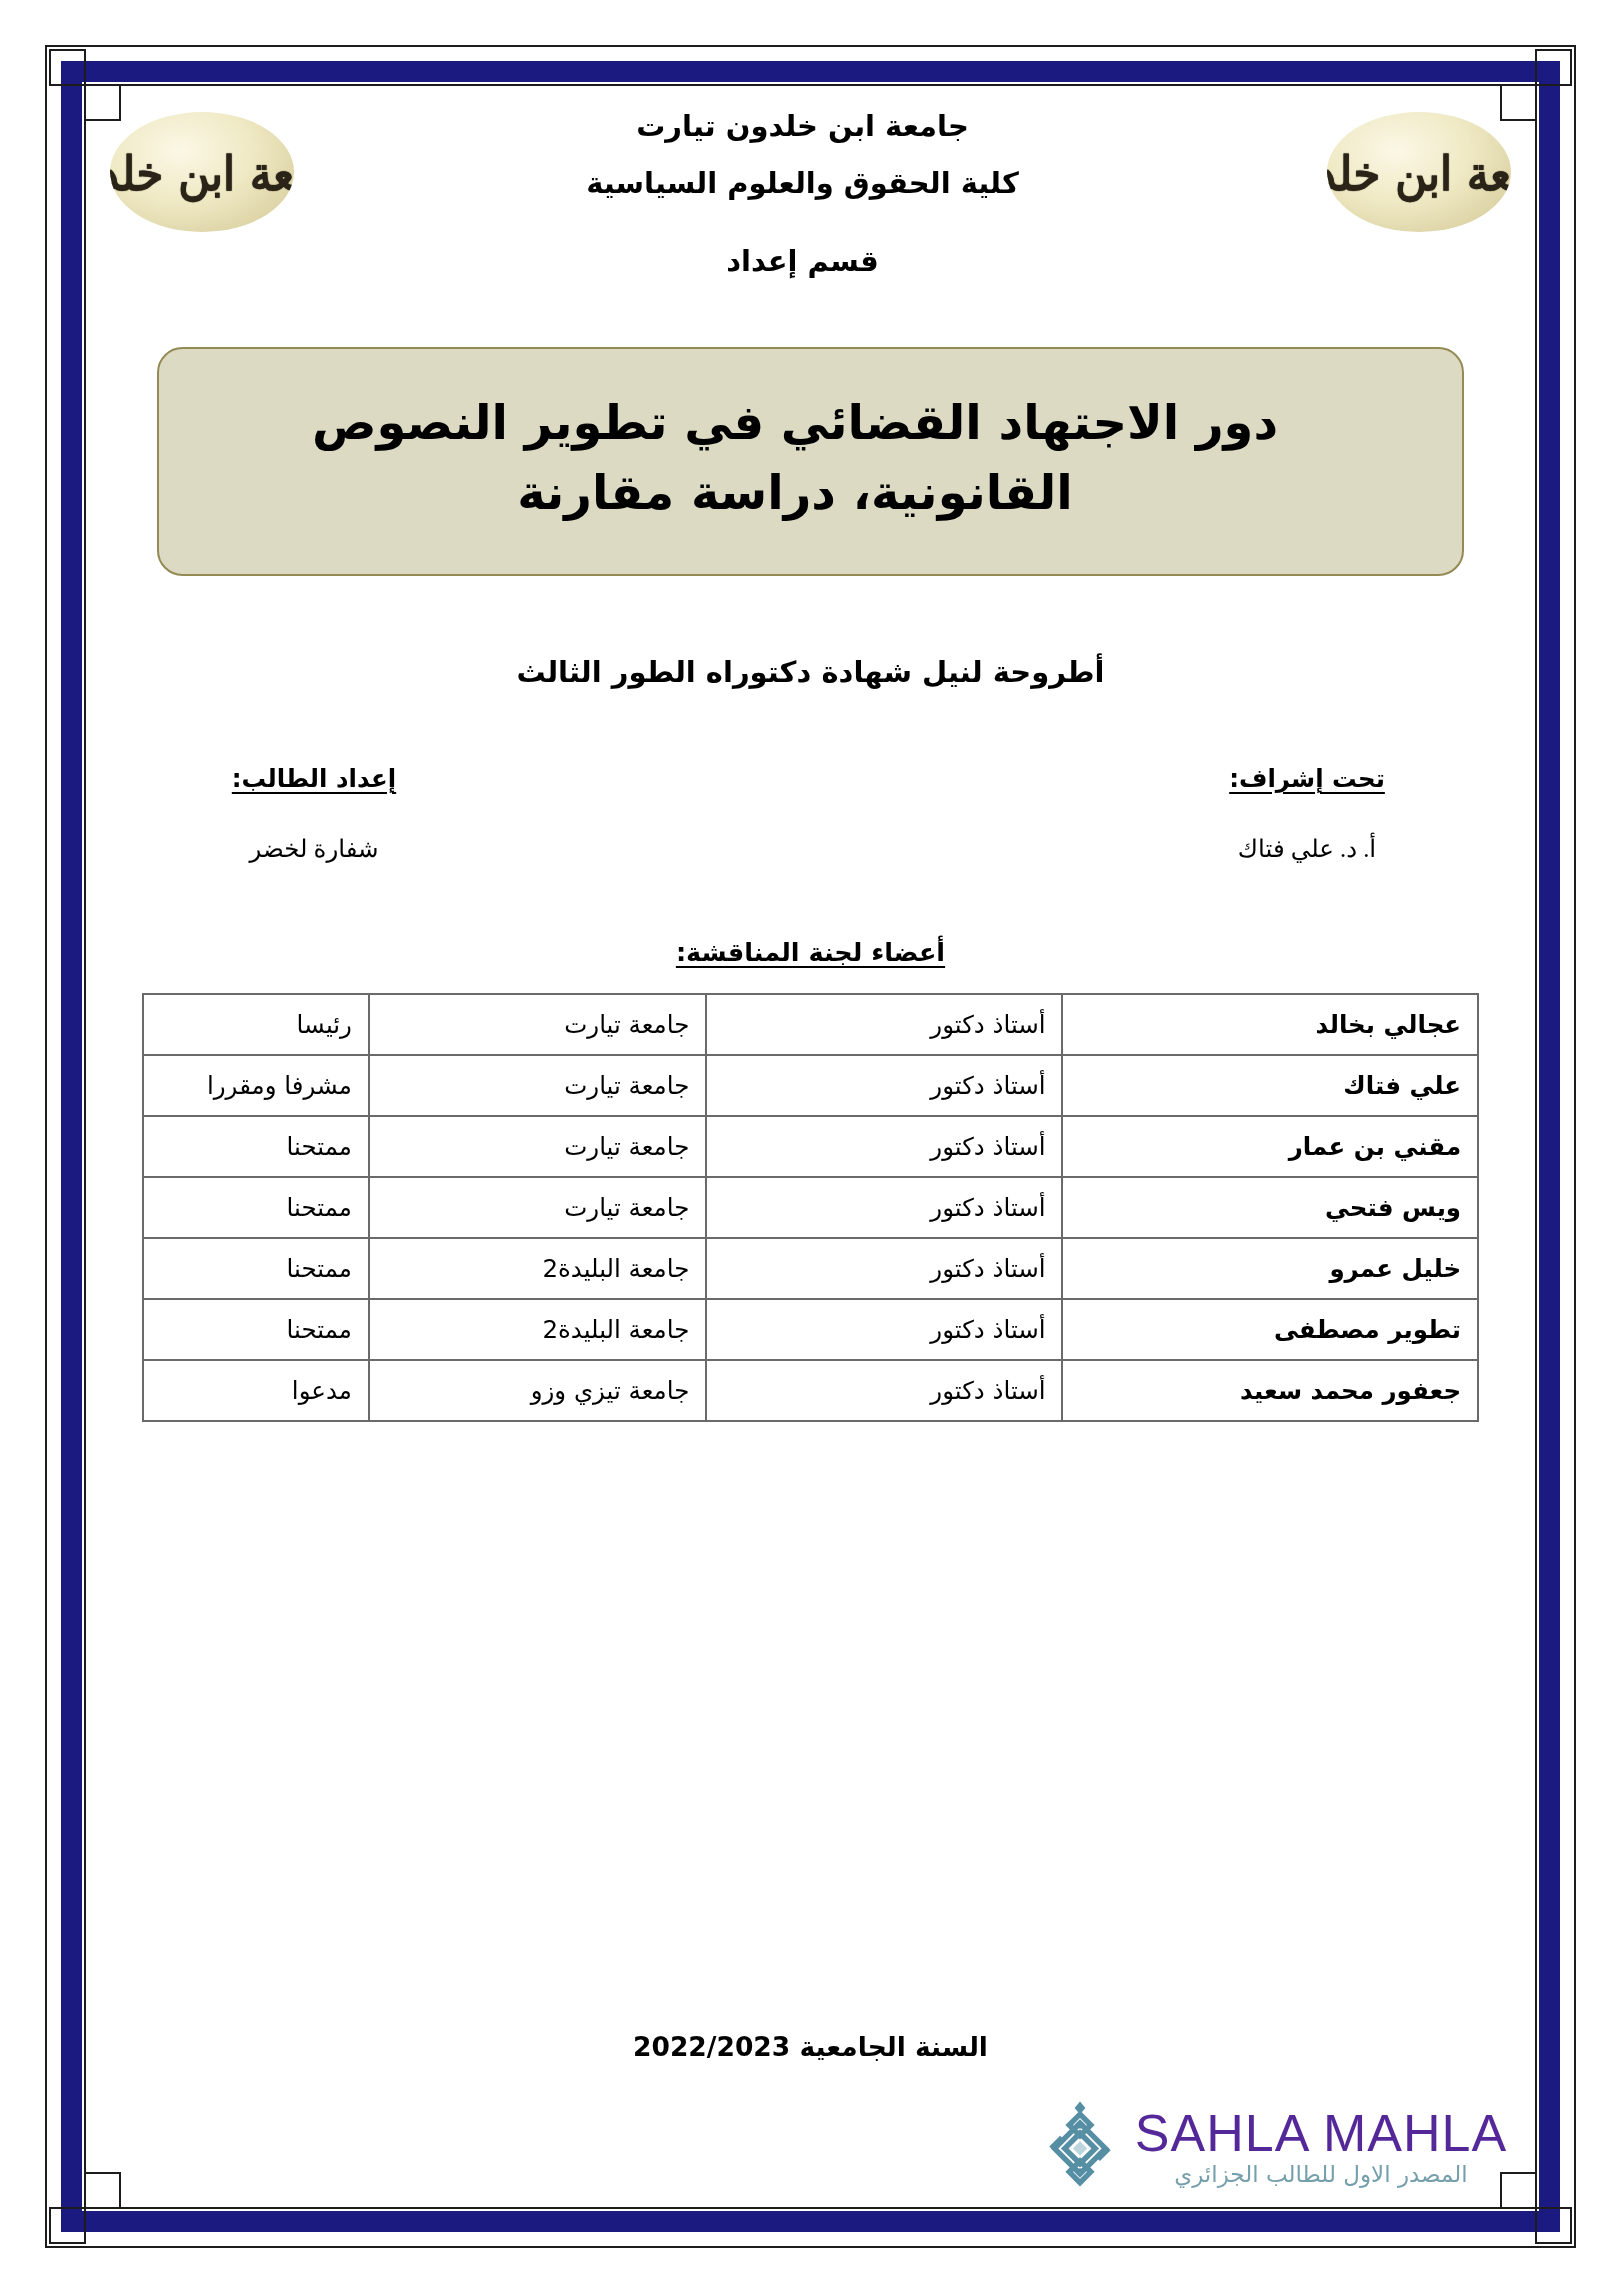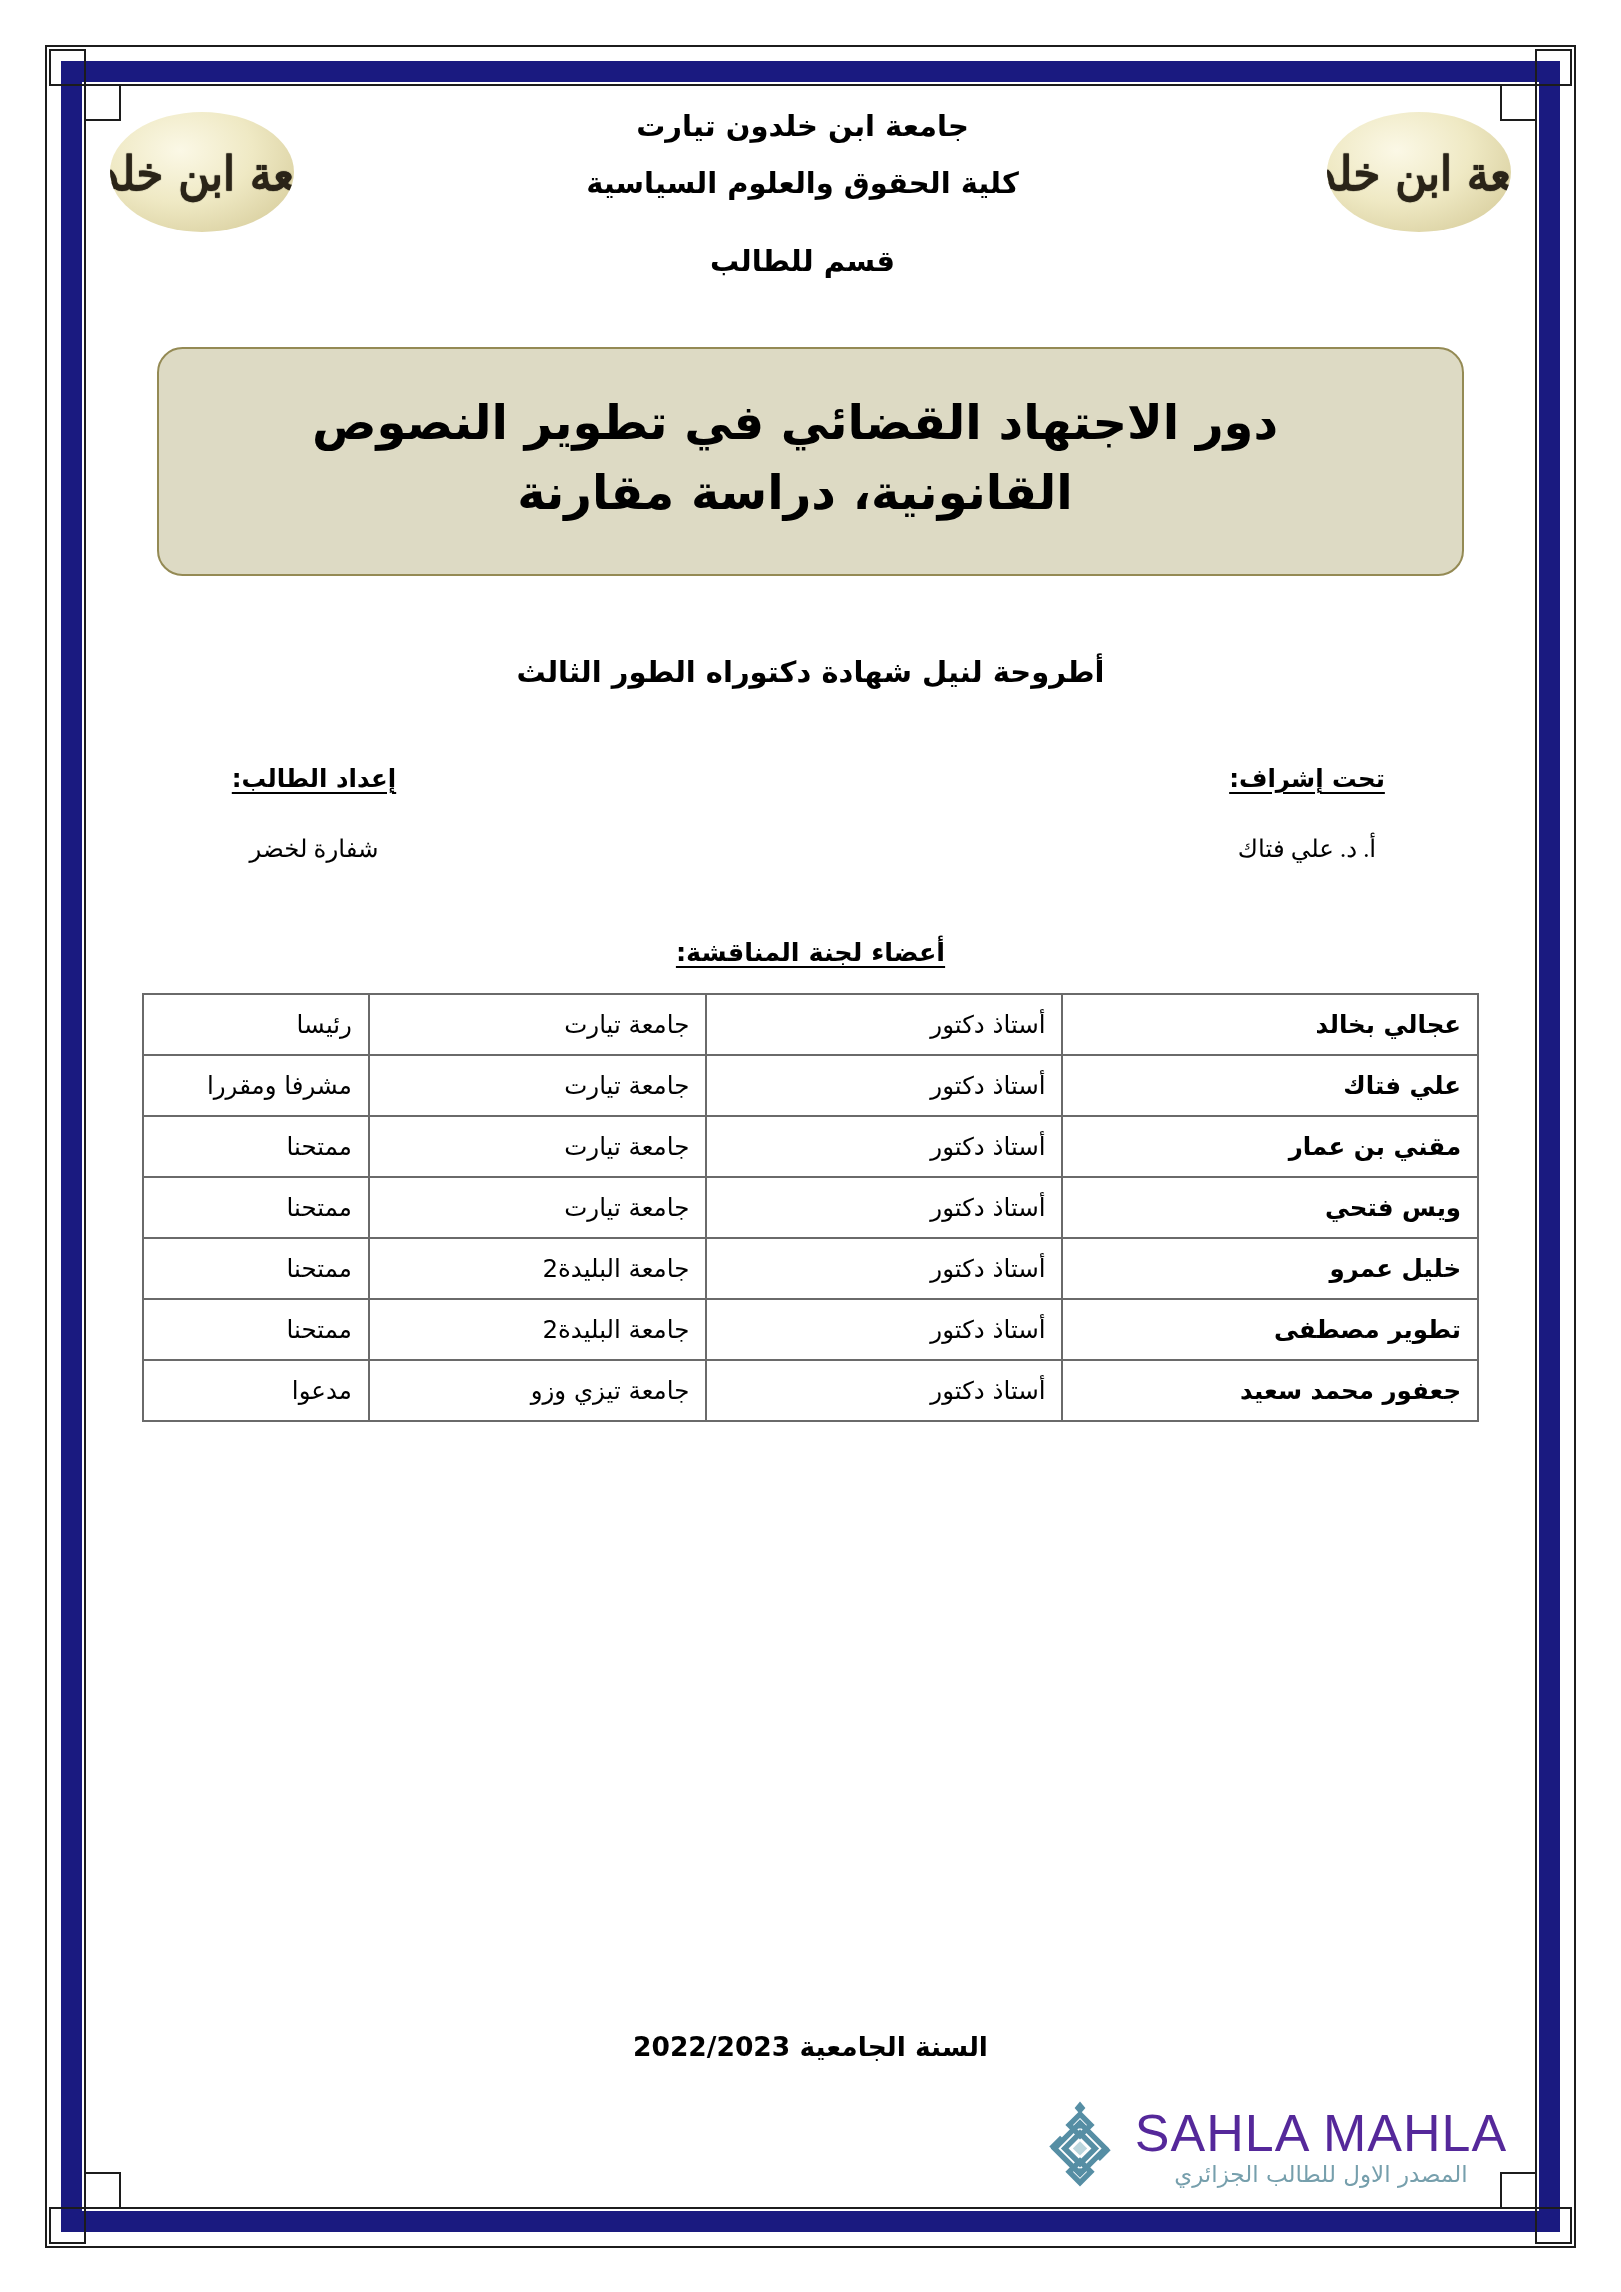--- a/index.html
+++ b/index.html
@@ -283,21 +283,21 @@
   <div class="header">
     <div class="uni-logo left">
       <span class="calli">جامعة ابن خلدون</span>
     </div>
     <div class="uni-logo right">
       <span class="calli">جامعة ابن خلدون</span>
     </div>
     <div class="header-text">
       <div class="line">جامعة  ابن خلدون تيارت</div>
       <div class="line">كلية الحقوق والعلوم السياسية</div>
-      <div class="line dept">قسم للطالب</div>
+      <div class="line dept">قسم إعداد</div>
     </div>
   </div>
 
   <div class="title-box">
     <div class="title">دور الاجتهاد القضائي في تطوير النصوص القانونية، دراسة مقارنة</div>
   </div>
 
   <div class="degree-block">
     <div class="dline">أطروحة لنيل شهادة دكتوراه الطور الثالث</div>
   </div>

